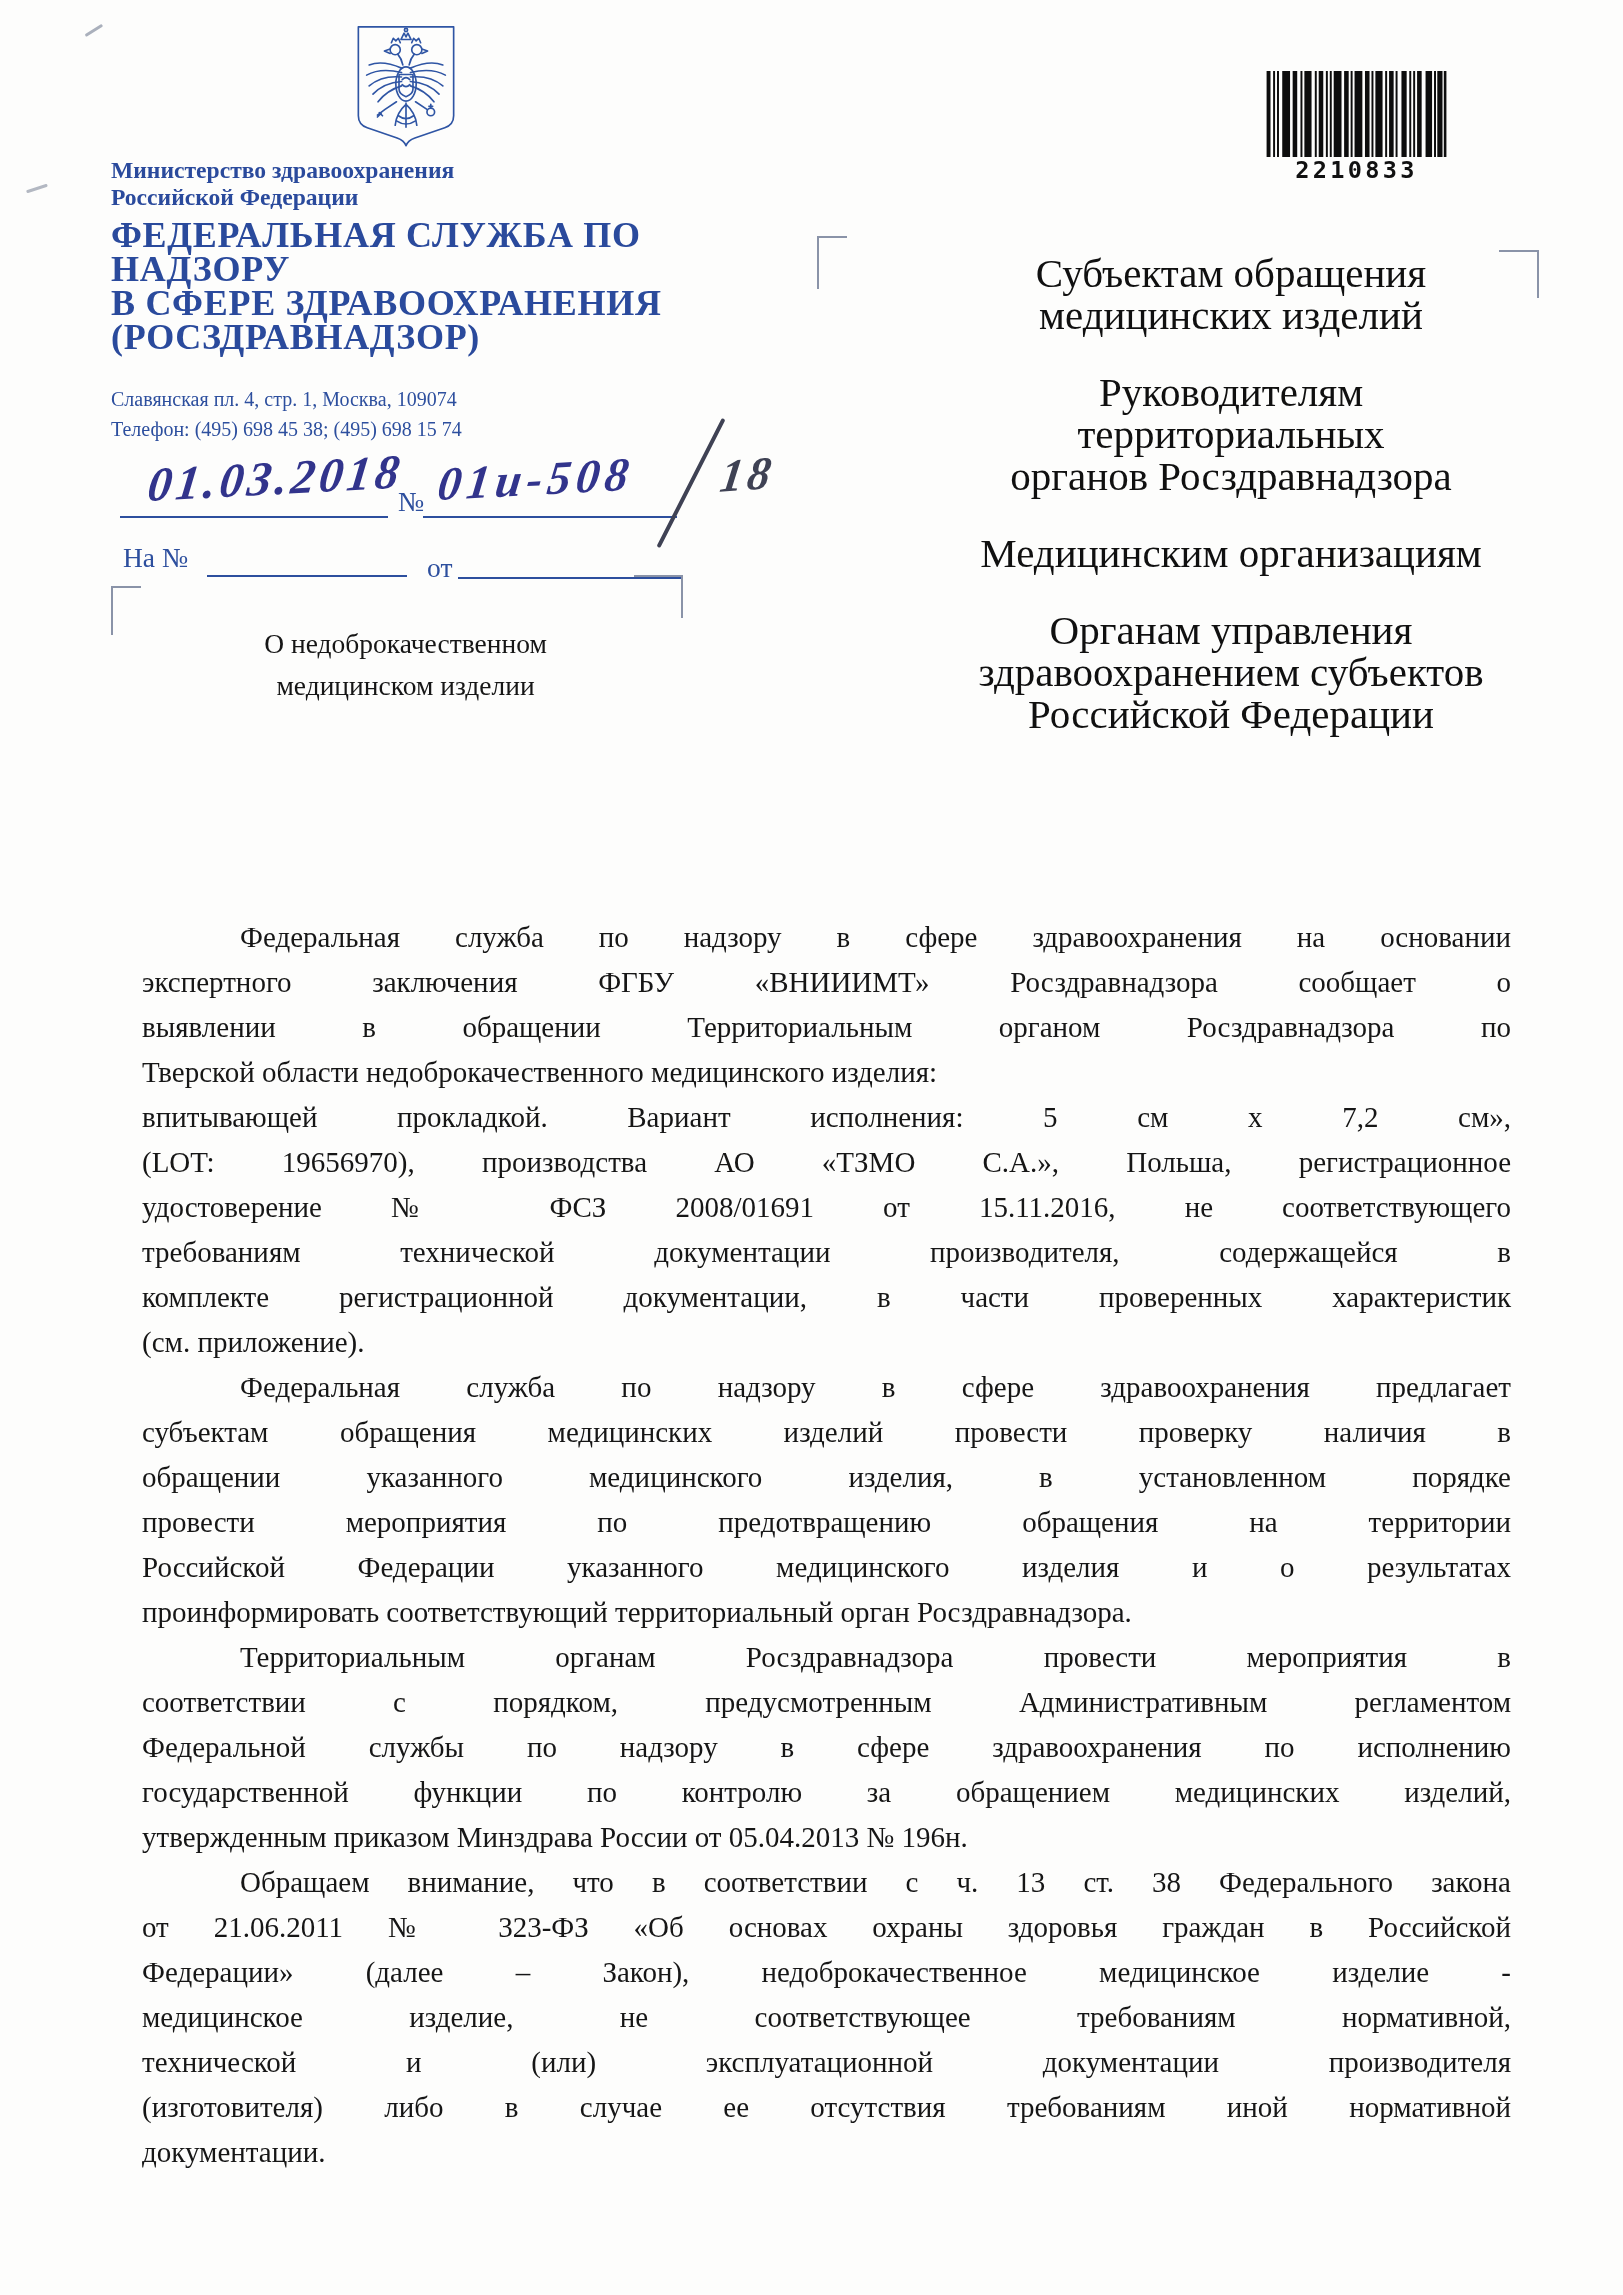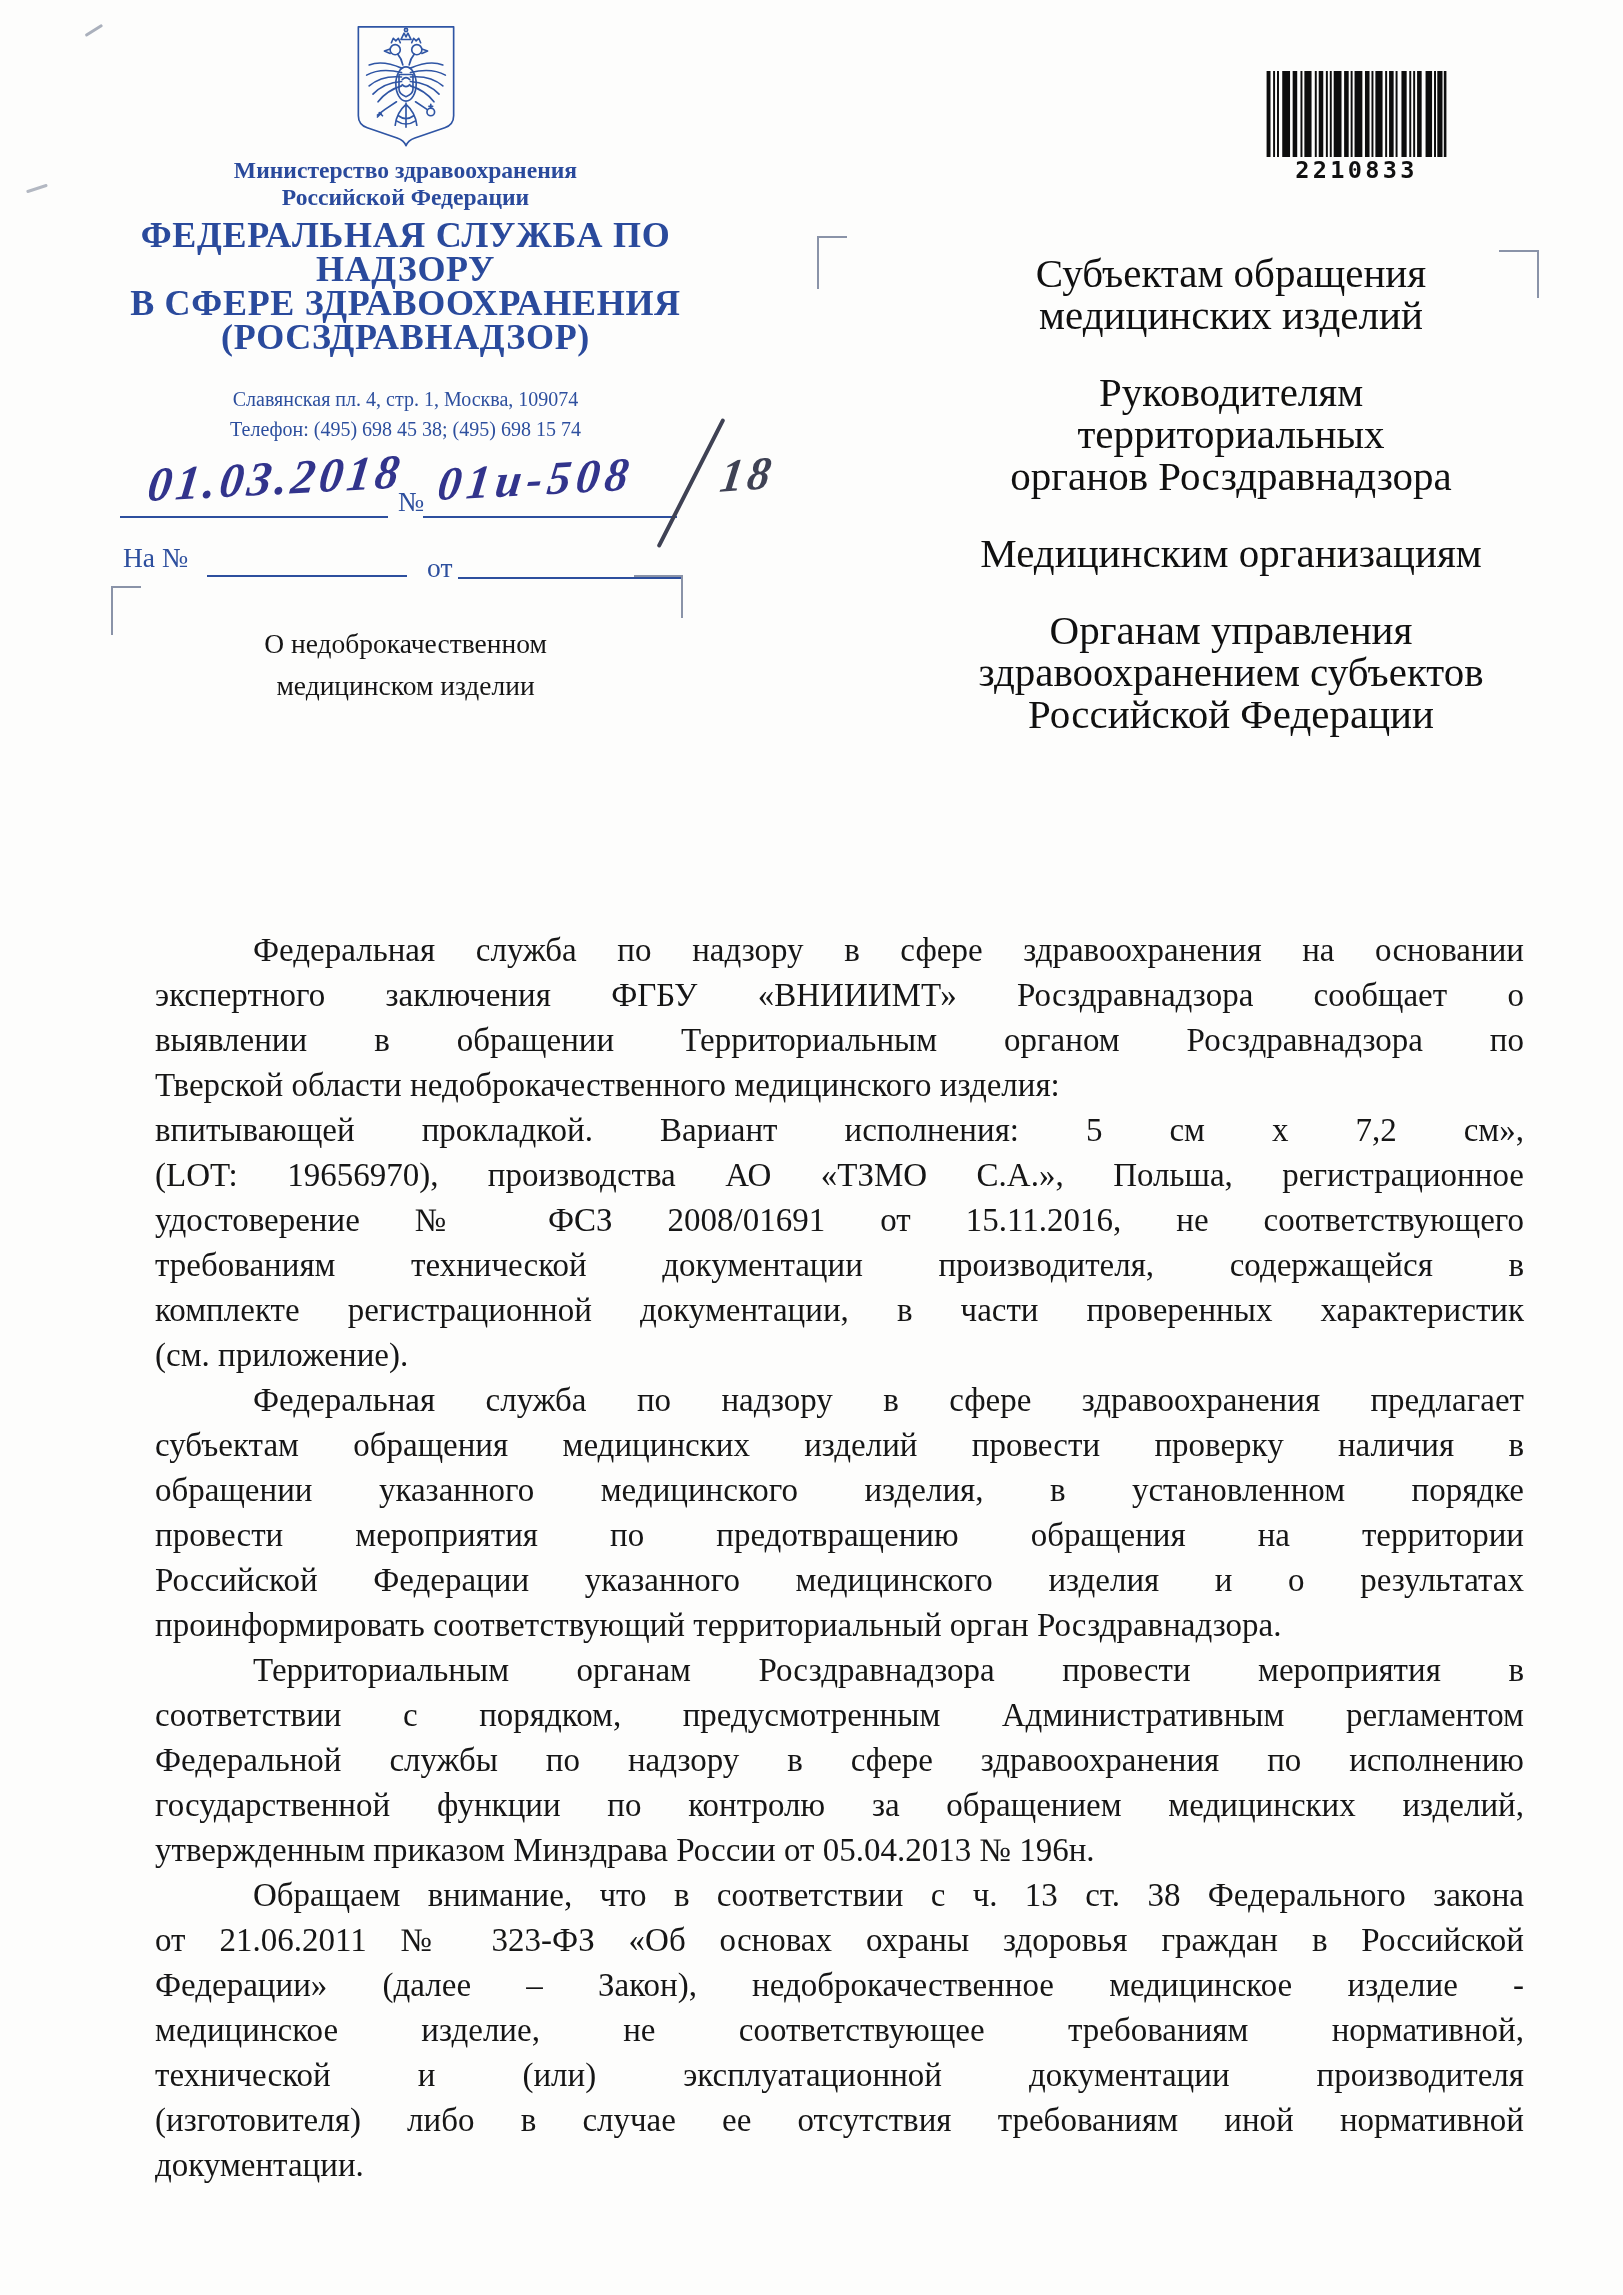--- a/index.html
+++ b/index.html
@@ -18,21 +18,21 @@
     background:var(--paper-white);
     font-family:"Liberation Serif","DejaVu Serif",serif;
     color:var(--text-black);
     overflow:hidden;
     margin:0 auto;
   }
   .abs{position:absolute;}
   .pre{white-space:pre-line;}
 
   
-  .letterhead{left:111px;top:19.6px;width:589px;text-align:center;}
+  .letterhead{left:111px;top:19.6px;width:589px;text-align:left;}
   .emblem{display:block;margin:0 auto;}
   .ministry{
     margin-top:9.2px;
     color:var(--header-blue);
     font-weight:bold;font-size:23.6px;line-height:27.5px;
   }
   .service{
     margin-top:6.5px;
     color:var(--header-blue);
     font-weight:bold;font-size:36px;line-height:34px;
@@ -102,24 +102,23 @@
   .recipients{
     left:943px;top:252px;width:576px;
     text-align:center;
     font-size:41px;line-height:42px;
     color:#101010;
   }
   .recipient-group{margin-bottom:35px;white-space:pre-line;}
 
   
   .body-text{
-    left:155px;top:915px;width:1369px;
-    font-size:33px;line-height:45px;
+    left:142px;top:915px;width:1369px;
+    font-size:29px;line-height:45px;
     color:var(--text-black);
-    margin-top:13px;
   }
   .bline{
     text-align:justify;
     -moz-text-align-last:justify;
     text-align-last:justify;
   }
   .bline.end{-moz-text-align-last:left;text-align-last:left;}
   .bline.indent{text-indent:98px;}
 </style>
 </head>

